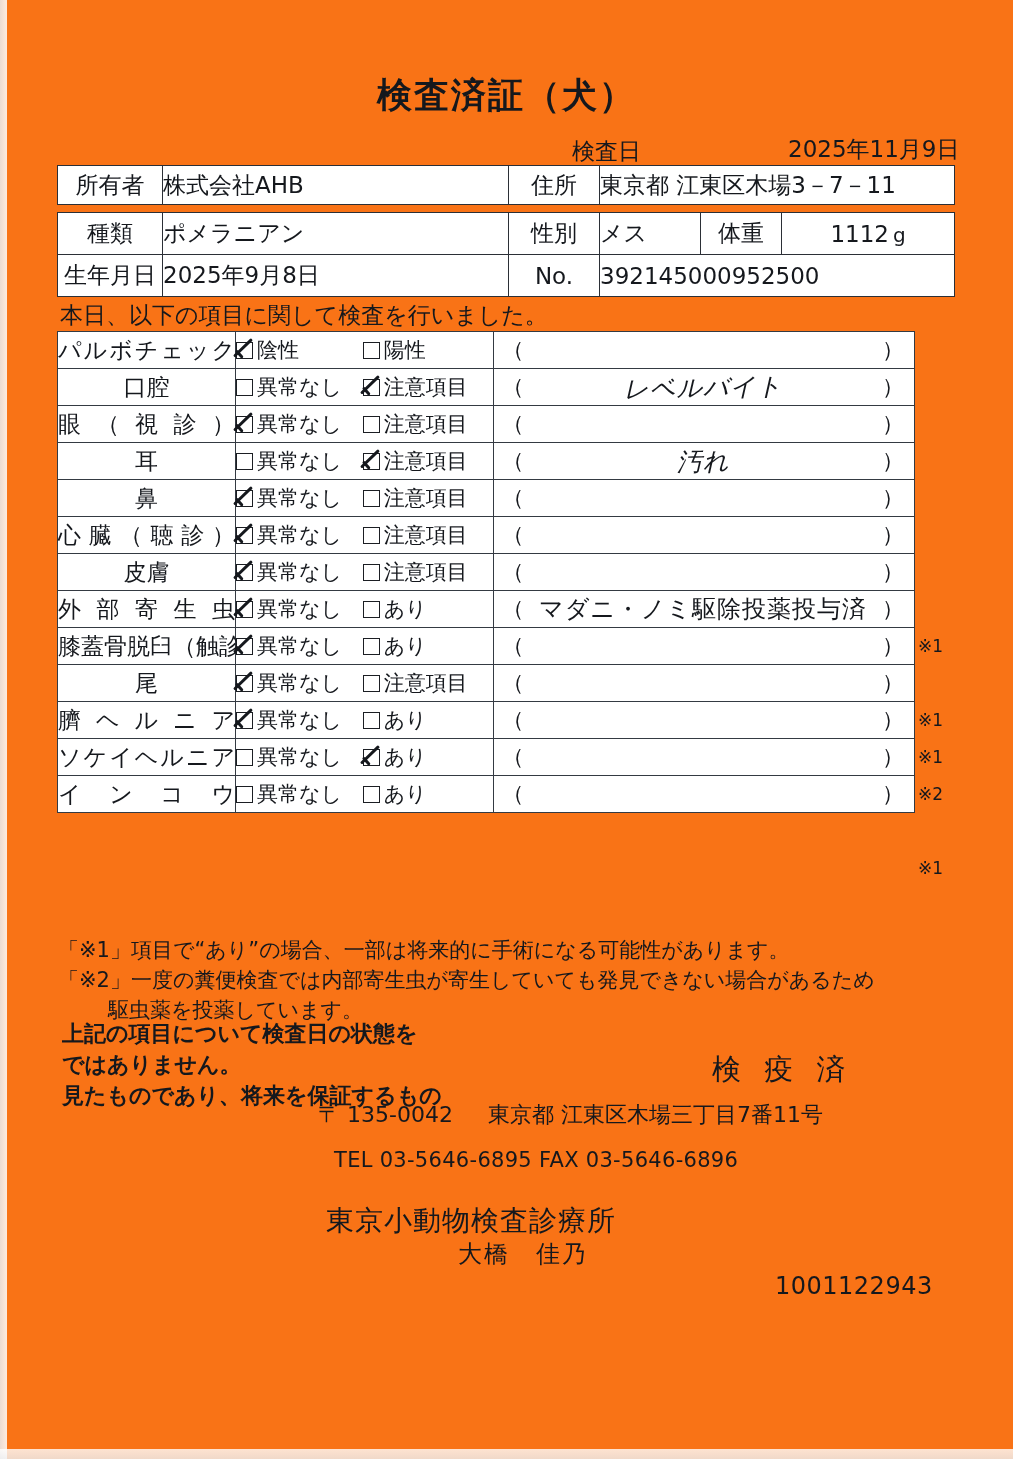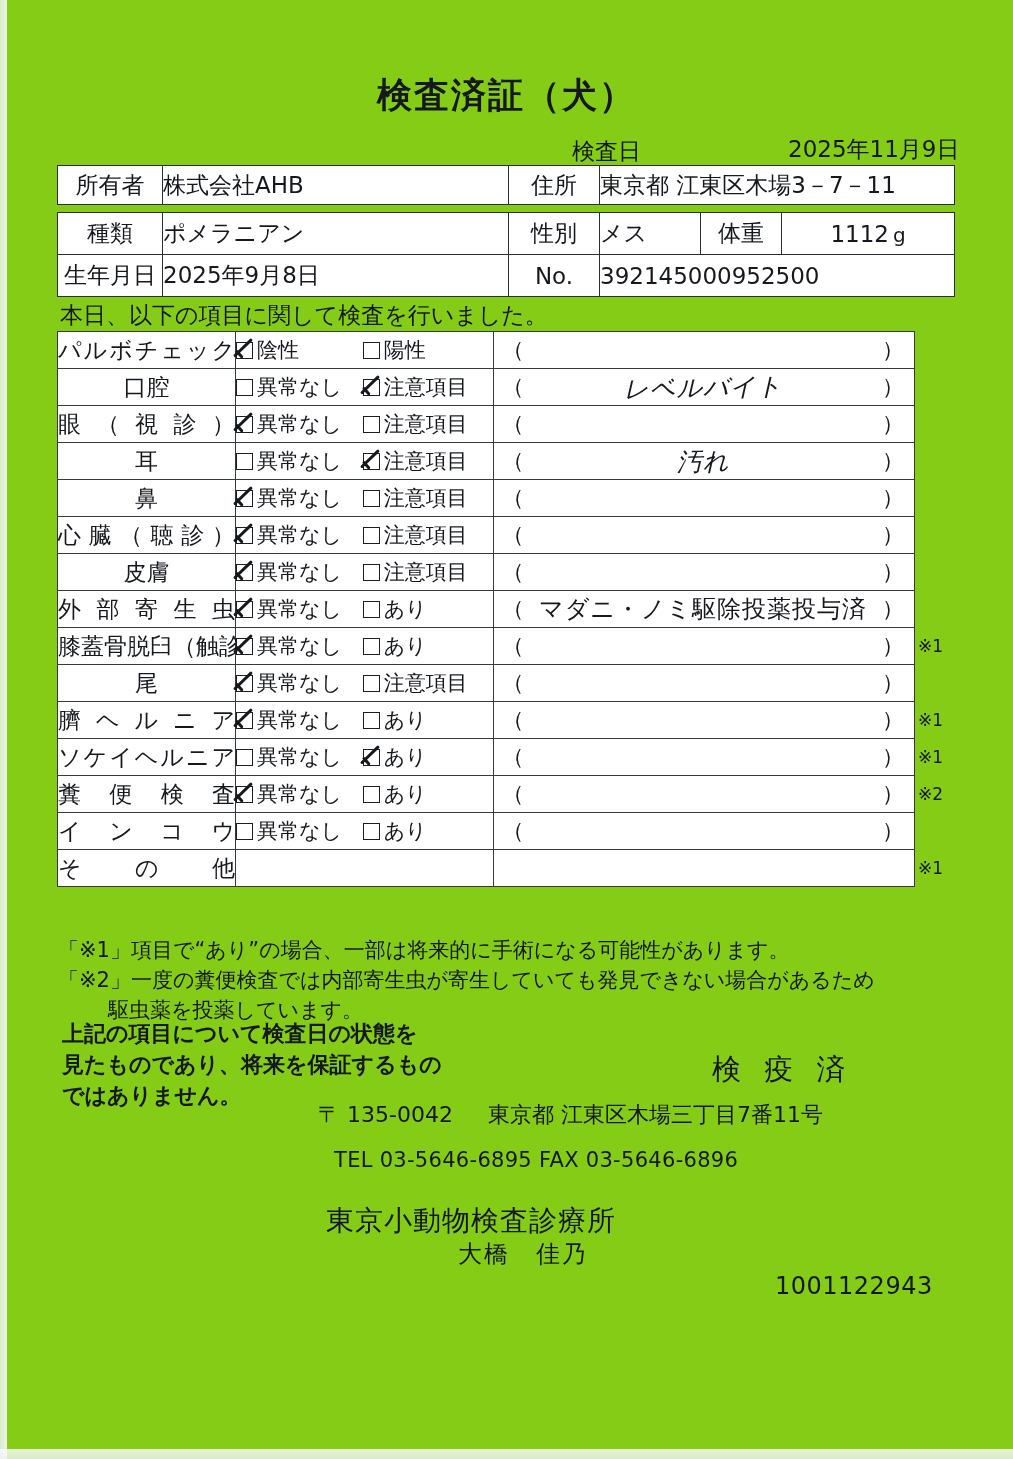--- a/index.html
+++ b/index.html
@@ -9,21 +9,21 @@
     background: #ffffff;
   }
   body {
     font-family: "DejaVu Sans", "Liberation Sans", sans-serif;
     color: #111317;
   }
   .page {
     position: relative;
     width: 1013px;
     height: 1459px;
-    background: #84cc16;
+    background: #f97316;
     overflow: hidden;
     box-sizing: border-box;
   }
   
   .scan-edge-left {
     position: absolute;
     left: 0; top: 0;
     width: 7px; height: 1459px;
     background: linear-gradient(90deg, #e9eef4 0%, #f7f9fb 60%, #ffffff 100%);
     opacity: .85;
@@ -582,81 +582,54 @@
           </td>
           <td class="paren-cell">
             <div class="paren-inner">
               <span>（</span>
               <span class="paren-note"></span>
               <span>）</span>
             </div>
           </td>
         </tr>
         <tr>
-          <td class="it-label">糞便検査</td>
-          <td class="it-opts" style="width: 257px;">
-            <div class="optwrap">
-              <span class="opt o1">
-                <span class="box checked"></span>
+          <td class="it-label">インコウ</td>
+          <td class="it-opts" style="width: 257px;">
+            <div class="optwrap">
+              <span class="opt o1">
+                <span class="box"></span>
                 <span>異常なし</span>
               </span>
               <span class="opt o2">
                 <span class="box"></span>
                 <span>あり</span>
               </span>
             </div>
           </td>
           <td class="paren-cell">
             <div class="paren-inner">
               <span>（</span>
               <span class="paren-note"></span>
               <span>）</span>
             </div>
           </td>
-        </tr>
-        <tr>
-          <td class="it-label">インコウ</td>
-          <td class="it-opts" style="width: 257px;">
-            <div class="optwrap">
-              <span class="opt o1">
-                <span class="box"></span>
-                <span>異常なし</span>
-              </span>
-              <span class="opt o2">
-                <span class="box"></span>
-                <span>あり</span>
-              </span>
-            </div>
-          </td>
-          <td class="paren-cell">
-            <div class="paren-inner">
-              <span>（</span>
-              <span class="paren-note"></span>
-              <span>）</span>
-            </div>
-          </td>
-        </tr>
-        <tr>
-          <td class="it-label">その他</td>
-          <td class="it-opts" style="width: 257px;"></td>
-          <td class="paren-cell"></td>
         </tr>
       </tbody>
   </table>
 
   <div class="footnotes">
     <div>「※1」項目で“あり”の場合、一部は将来的に手術になる可能性があります。</div>
     <div>「※2」一度の糞便検査では内部寄生虫が寄生していても発見できない場合があるため</div>
     <div class="indent">駆虫薬を投薬しています。</div>
   </div>
 
   <div class="disclaimer">
     <div>上記の項目について検査日の状態を</div>
+    <div>ではありません。</div>
     <div>見たものであり、将来を保証するもの</div>
-    <div>ではありません。</div>
   </div>
 
   <div class="stamp">検 疫 済</div>
 
   <div class="addr">
     <span class="zip">〒 135-0042</span>
     &nbsp;&nbsp;&nbsp;
     <span>東京都 江東区木場三丁目7番11号</span>
   </div>
   <div class="tel">TEL 03-5646-6895  FAX 03-5646-6896</div>

